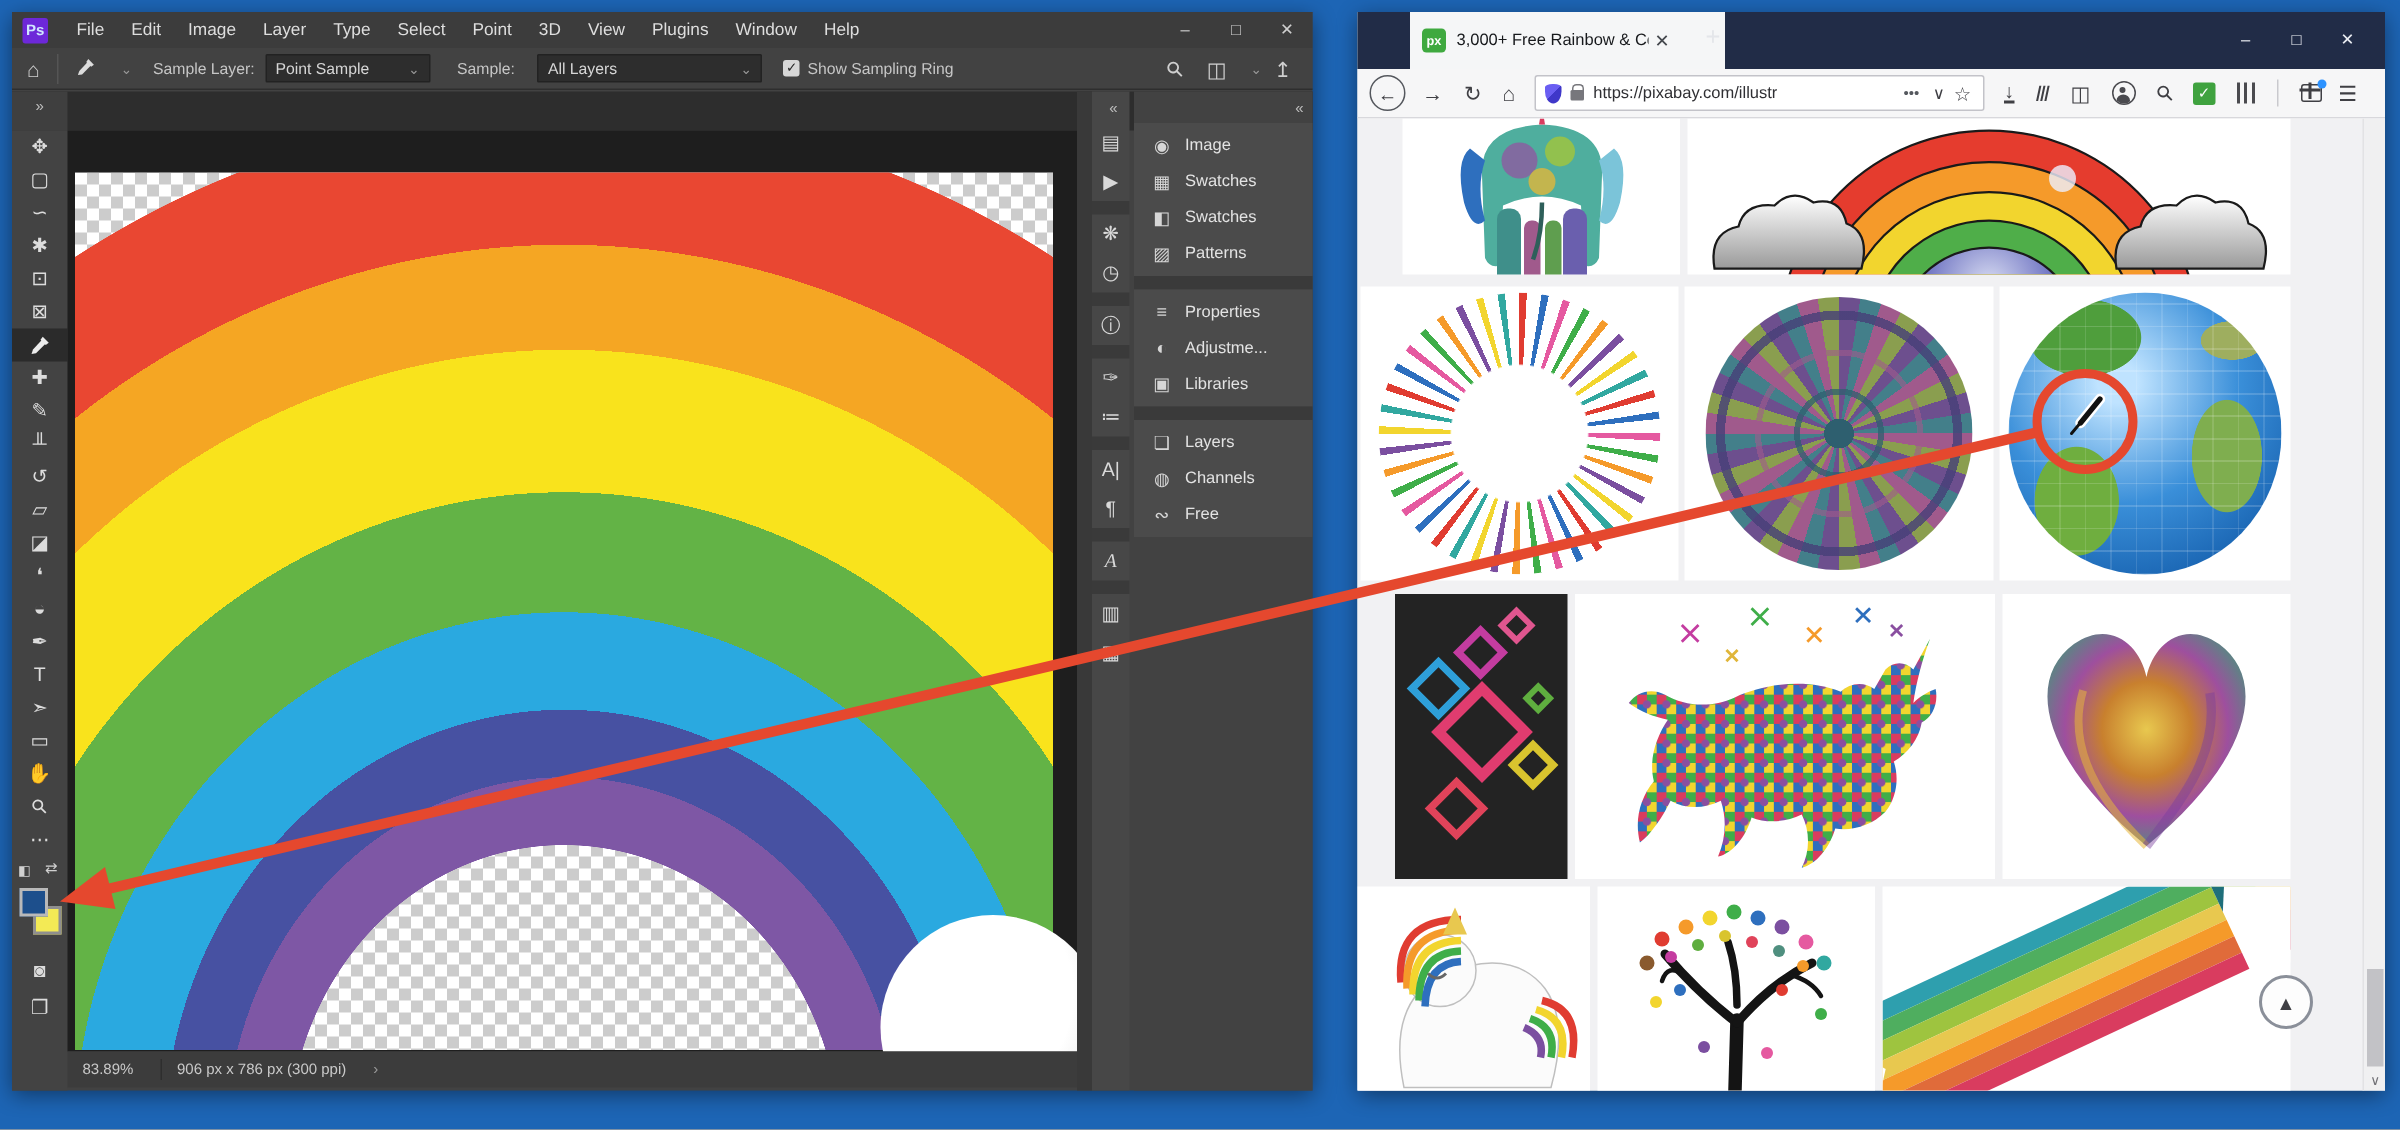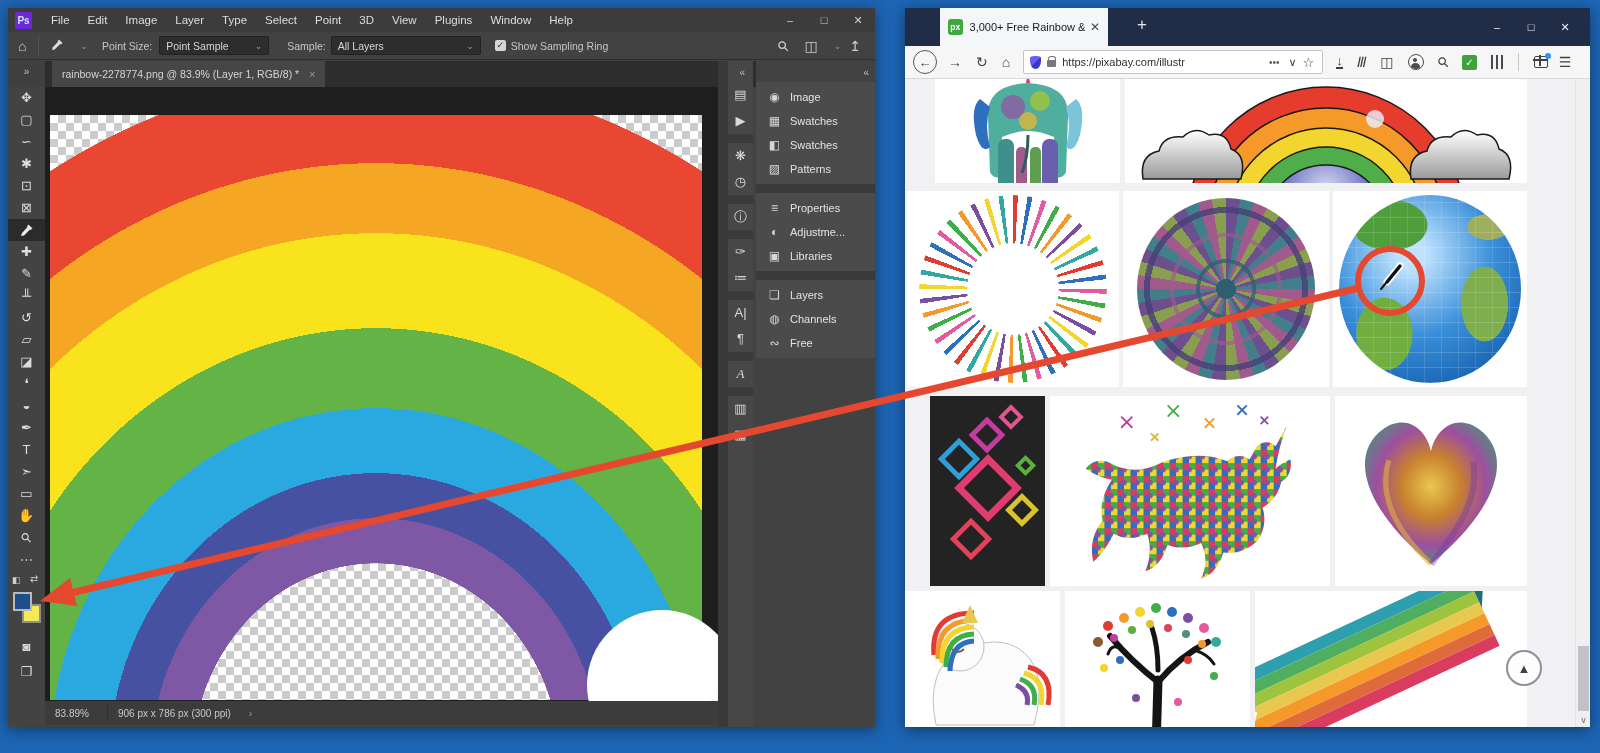--- a/index.html
+++ b/index.html
@@ -44,21 +44,21 @@
   .pitem .pg { width:17px; text-align:center; margin:0 7px 0 10px; font-size:12px; color:#d6d6d6; }
   .fgbg { position:absolute; left:5px; top:505px; width:30px; height:34px; }
   .fg { position:absolute; left:0; top:0; width:19px; height:19px; border:2px solid #b9b9b9; }
   .bg { position:absolute; left:9px; top:12px; width:19px; height:19px; border:2px solid #8f8f8f; }
   .mini-sw { position:absolute; left:4px; top:488px; font-size:9px; color:#d0d0d0; }
   .swap-ar { position:absolute; left:22px; top:486px; font-size:10px; color:#d0d0d0; }
 
   
   #fx { position:absolute; left:905px; top:8px; width:685px; height:719px; background:#fff; box-shadow:0 3px 14px rgba(0,0,0,.45); }
   .fx-titlebar { position:absolute; left:0; top:0; width:100%; height:38px; background:#212c47; }
-  .fx-tab { position:absolute; left:35px; top:0; width:168px; height:38px; background:#f5f6f7; display:flex; align-items:center; padding:0 8px; }
+  .fx-tab { position:absolute; left:35px; top:0; width:210px; height:38px; background:#f5f6f7; display:flex; align-items:center; padding:0 8px; }
   .fx-fav { width:16px; height:16px; background:#3fa93f; border-radius:3px; color:#fff; font-size:8.5px; font-weight:bold; display:flex; align-items:center; justify-content:center; }
   .fx-tab-title { color:#17191c; font-size:11px; margin-left:7px; width:128px; white-space:nowrap; overflow:hidden; }
   .fx-tab-x { color:#45484e; font-size:12px; margin-left:4px; }
   .fx-newtab { position:absolute; left:232px; top:7px; color:#e4e6ea; font-size:17px; }
   .fx-winctl { position:absolute; right:8px; top:0; height:38px; display:flex; }
   .fx-winctl span { width:34px; text-align:center; line-height:38px; color:#eceff4; font-size:11px; }
   .fx-navbar { position:absolute; left:0; top:38px; width:100%; height:33px; background:#f6f6f7; border-bottom:1px solid #d8d8dc; display:flex; align-items:center; color:#3f3f44; }
   .nav-ico { font-size:14px; margin:0 7px; }
   .back-circ { width:24px; height:24px; border:1.5px solid #55585e; border-radius:50%; display:flex; align-items:center; justify-content:center; margin:0 4px 0 8px; font-size:13px; }
   .urlbar { height:24px; width:300px; background:#fff; border:1px solid #c3c3c9; border-radius:2px; display:flex; align-items:center; padding:0 6px; margin:0 6px; }
@@ -136,45 +136,41 @@
     </div>
 
     <div class="ps-options">
       <span class="opt-ico" style="margin-left:10px">⌂</span>
       <span style="width:1px;height:20px;background:#555;margin:0 4px"></span>
       <span class="opt-ico"><svg width="13" height="13" viewBox="0 0 14 14">
             <path d="M1 13 L2 10 L8 3.5 L10.5 6 L4 12.5 Z" fill="#dcdcdc"></path>
             <path d="M8.5 1.5 L12.5 5.5 L10.5 7 L7 3.5 Z" fill="#dcdcdc"></path>
           </svg></span>
       <span class="chev">⌄</span>
-      <span style="margin-left:14px">Point Size:</span>
+      <span style="margin-left:14px">Sample Layer:</span>
       <span class="ps-dd" style="margin-left:7px">
         <span>Point Sample</span>
           <span class="chev">⌄</span>
       </span>
       <span style="margin-left:18px">Sample:</span>
-      <span class="ps-dd" style="margin-left:5px;min-width:150px">
+      <span class="ps-dd" style="margin-left:15px;min-width:150px">
         <span>All Layers</span>
           <span class="chev">⌄</span>
       </span>
       <span class="ps-check">✓</span>
       <span>Show Sampling Ring</span>
       <span style="flex:1"></span>
       <span class="opt-ico" style="transform:rotate(-45deg)">⚲</span>
       <span class="opt-ico">◫</span>
       <span class="chev">⌄</span>
       <span class="opt-ico" style="margin-right:14px">↥</span>
     </div>
 
     <div class="ps-tabbar">
       <span class="hdr">»</span>
-      <span class="ps-doc-tab">
-        <span>rainbow-2278774.png @ 83.9% (Layer 1, RGB/8) *</span>
-        <span class="x">×</span>
-      </span>
     </div>
 
     <div class="ps-toolbar">
       <div class="tool">✥</div>
       <div class="tool">▢</div>
       <div class="tool">∽</div>
       <div class="tool">✱</div>
       <div class="tool">⊡</div>
       <div class="tool">⊠</div>
       <div class="tool sel"><svg width="14" height="14" viewBox="0 0 14 14" style="margin-top:4px">

